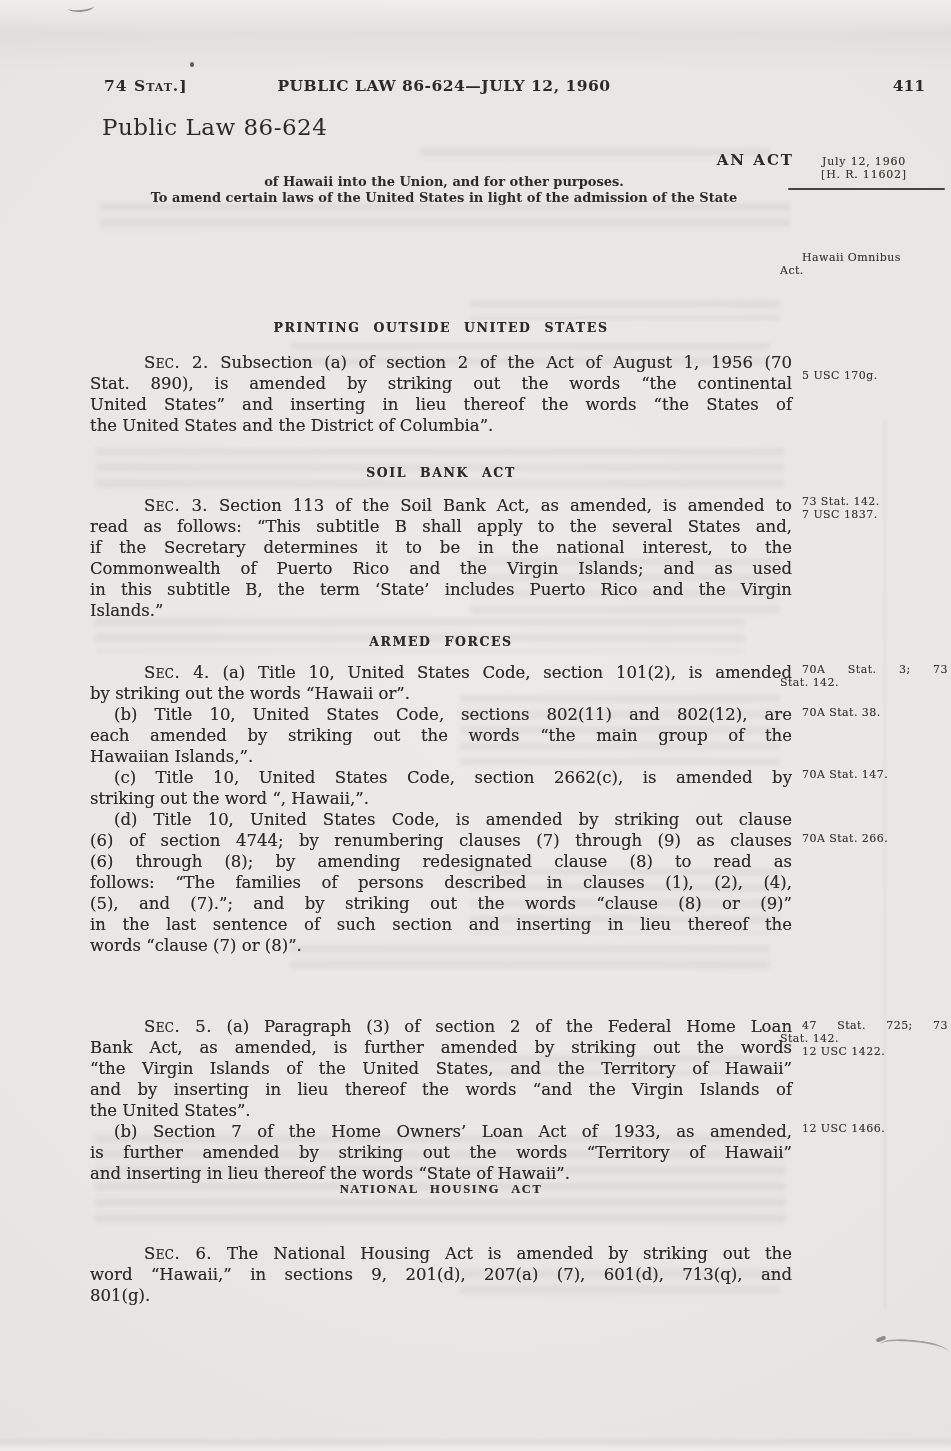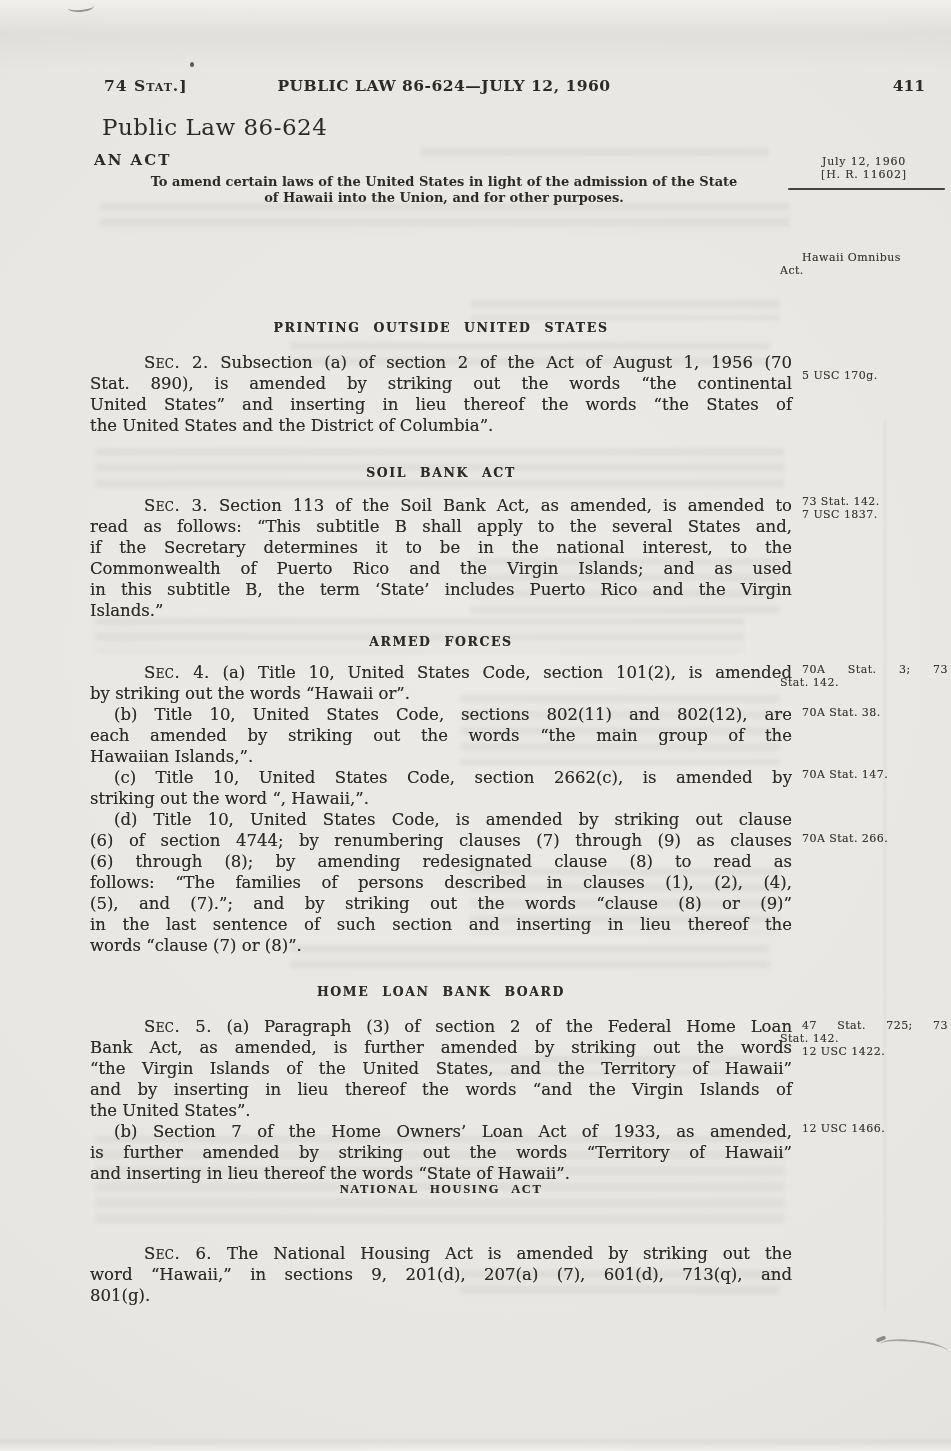--- a/index.html
+++ b/index.html
@@ -22,21 +22,21 @@
     background:linear-gradient(0deg,#f1f0ec 0,rgba(0,0,0,0.04) 10px,rgba(0,0,0,0) 14px);
     pointer-events:none;
   }
   
   .running-head{position:absolute;top:76px;left:94px;width:831px;height:22px;font-size:15.5px;}
   .rh-left{position:absolute;left:10px;top:0;font-variant:small-caps;letter-spacing:1px;font-weight:700;}
   .rh-center{position:absolute;left:0;top:0;width:700px;text-align:center;font-weight:700;letter-spacing:0.5px;}
   .rh-right{position:absolute;right:0;top:0;font-weight:700;}
   
   .law-title{position:absolute;top:114px;left:102px;font-size:23px;letter-spacing:0.5px;}
-  .an-act{position:absolute;top:151px;left:94px;width:700px;text-align:left;font-weight:700;font-size:15px;letter-spacing:2px;}
+  .an-act{position:absolute;top:151px;left:94px;width:700px;text-align:right;font-weight:700;font-size:15px;letter-spacing:2px;}
   .subtitle{position:absolute;top:174px;left:94px;width:700px;text-align:center;font-weight:700;font-size:13px;line-height:15.5px;}
   
   .par{position:absolute;left:90px;width:702px;font-size:16.5px;line-height:21px;text-align:justify;
        text-shadow:0 0 0.5px rgba(45,43,37,0.55);}
   .ln{text-align-last:justify;}
   .ln.end{text-align-last:auto;}
   .ln.ind{text-indent:24px;}
   .sc{font-variant:small-caps;letter-spacing:0.4px;margin-left:30px;}
   .it{font-style:italic;}
   .enacting{font-size:17.5px;line-height:21.5px;}
@@ -91,22 +91,22 @@
   <div class="running-head">
     <span class="rh-left">74 Stat.]</span>
     <span class="rh-center">PUBLIC LAW 86-624—JULY 12, 1960</span>
     <span class="rh-right">411</span>
   </div>
 
   <div class="law-title">Public Law 86-624</div>
 
   <div class="an-act">AN ACT</div>
   <div class="subtitle">
+    <div>of Hawaii into the Union, and for other purposes.</div>
     <div>To amend certain laws of the United States in light of the admission of the State</div>
-    <div>of Hawaii into the Union, and for other purposes.</div>
   </div>
 
   <div class="mnote mn-date" style="top:156px;">
     <div>July 12, 1960</div>
     <div>[H. R. 11602]</div>
   </div>
   <div class="date-rule"></div>
 
   <div class="mnote" style="top:251px;">
     <div class="ml">Hawaii Omnibus</div>
@@ -168,21 +168,20 @@
     <div class="ln">(6) through (8); by amending redesignated clause (8) to read as</div>
     <div class="ln">follows: “The families of persons described in clauses (1), (2), (4),</div>
     <div class="ln">(5), and (7).”; and by striking out the words “clause (8) or (9)”</div>
     <div class="ln">in the last sentence of such section and inserting in lieu thereof the</div>
     <div class="ln end">words “clause (7) or (8)”.</div>
   </div>
   <div class="mnote" style="top:832px;">
     <div class="ml">70A Stat. 266.</div>
   </div>
 
-  <div class="shead" style="top:984px;">HOME LOAN BANK BOARD</div>
   <div class="par" style="top:1016px;">
     <div class="ln ind"><span class="sc">Sec. 5.</span><span> (a) Paragraph (3) of section 2 of the Federal Home Loan</span></div>
     <div class="ln">Bank Act, as amended, is further amended by striking out the words</div>
     <div class="ln">“the Virgin Islands of the United States, and the Territory of Hawaii”</div>
     <div class="ln">and by inserting in lieu thereof the words “and the Virgin Islands of</div>
     <div class="ln end">the United States”.</div>
   </div>
   <div class="mnote" style="top:1019px;">
     <div class="ml jl">47 Stat. 725; 73</div>
     <div>Stat. 142.</div>

